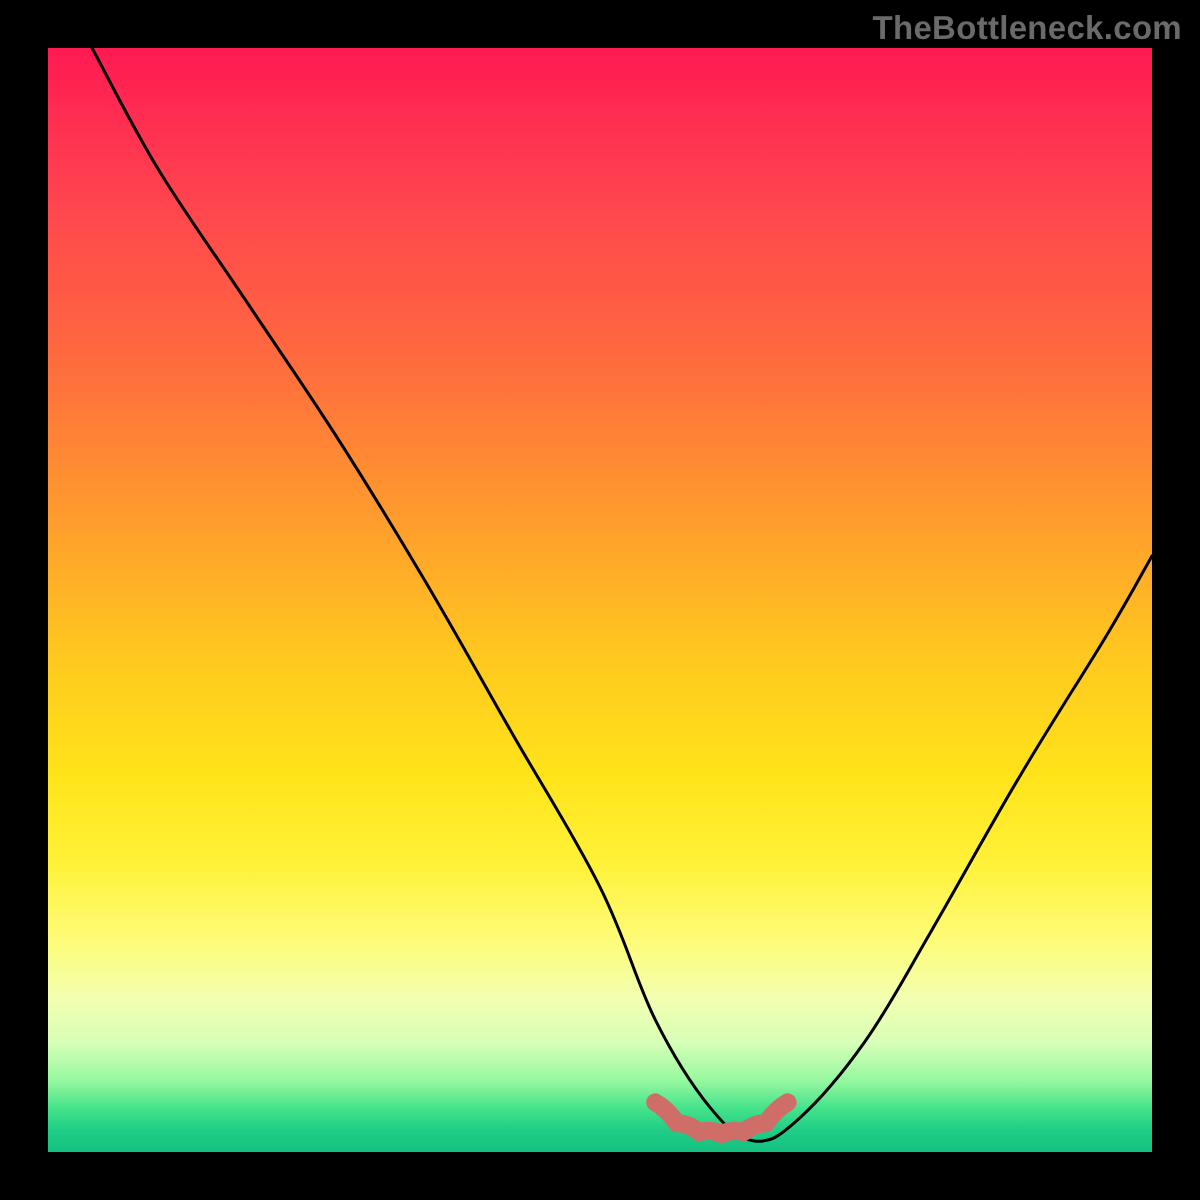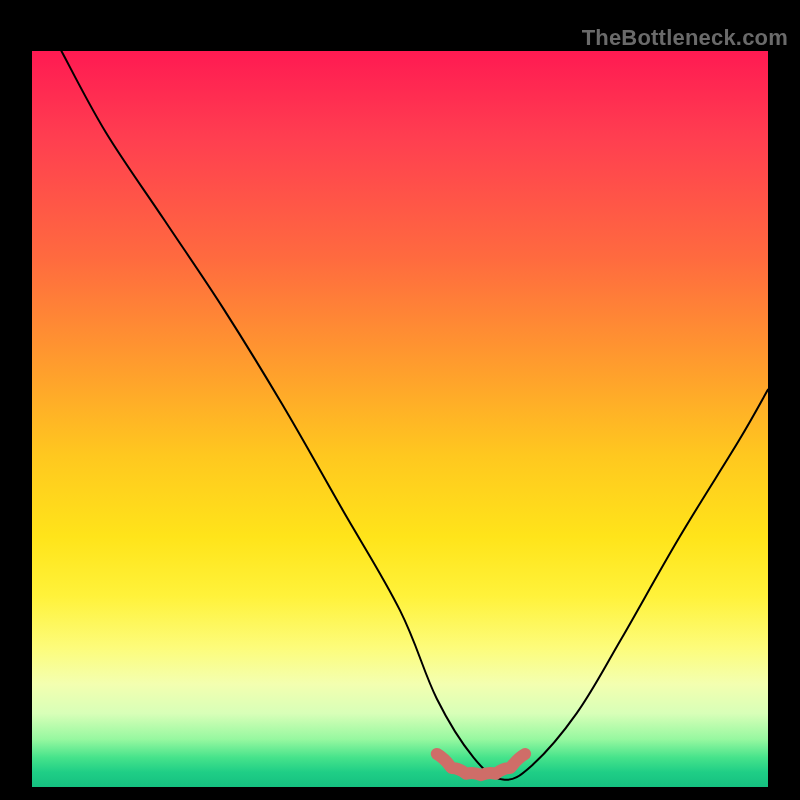--- a/index.html
+++ b/index.html
@@ -9,21 +9,20 @@
     height: 800px;
     background: #000;
     overflow: hidden;
     font-family: Arial, Helvetica, sans-serif;
   }
   .stage {
     position: relative;
     width: 800px;
     height: 644px;
     background: #000;
-    margin-top: 19px;
   }
   .plot {
     position: absolute;
     left: 32px;
     top: 32px;
     width: 736px;
     height: 736px;
     overflow: hidden;
   }
   .gradient {

